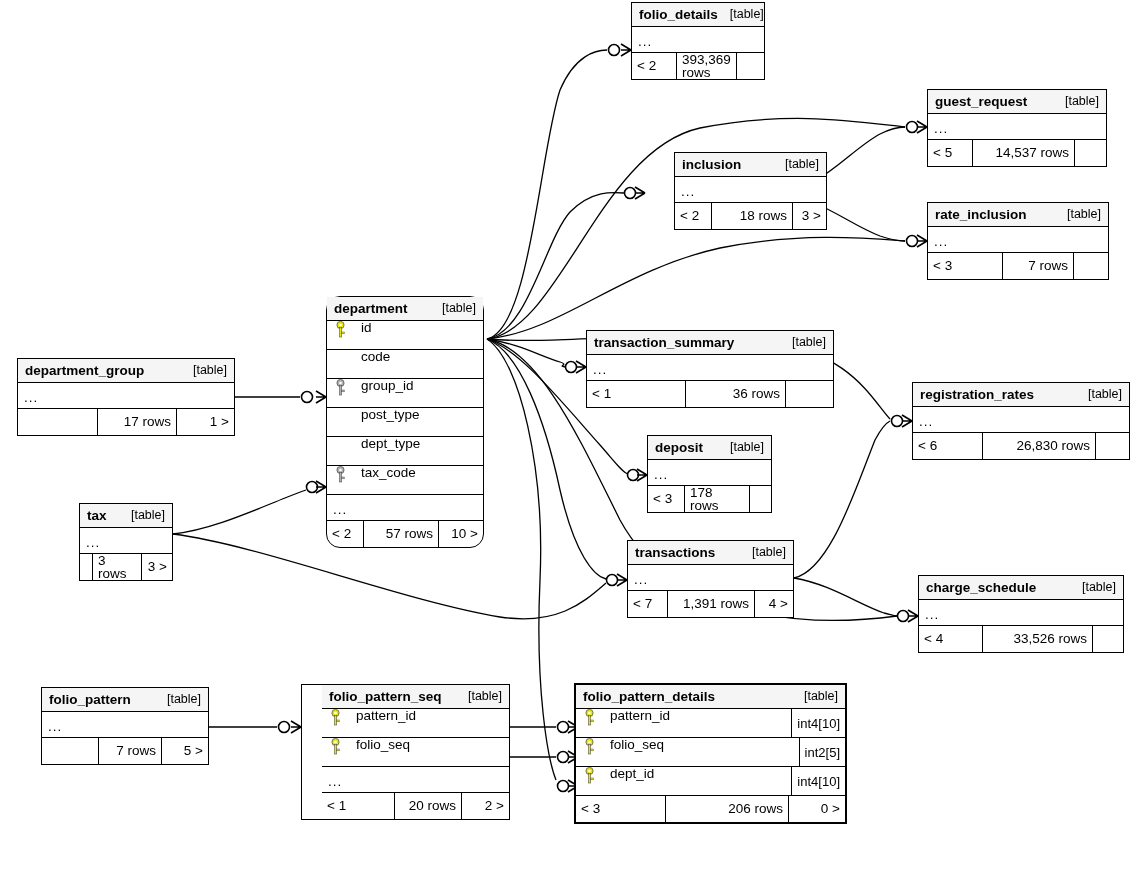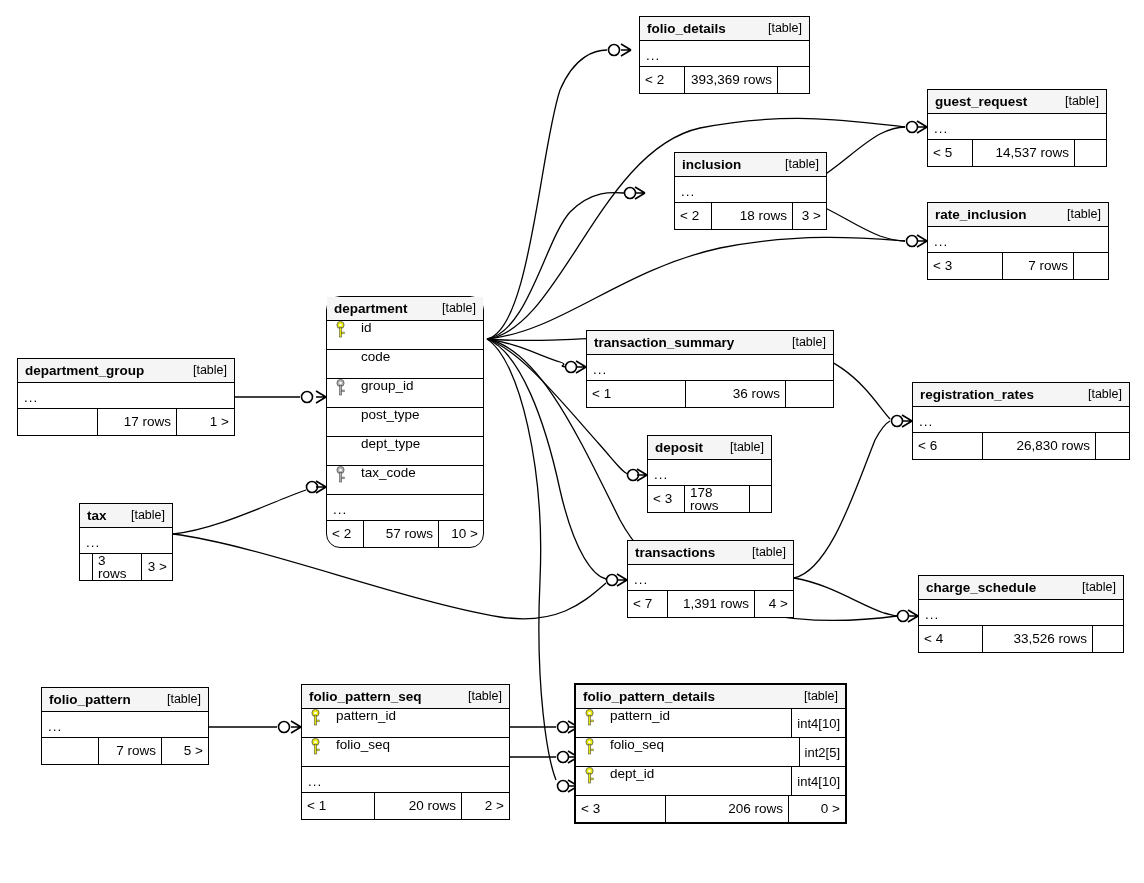--- a/index.html
+++ b/index.html
@@ -261,21 +261,21 @@
           <use href="#crowfoot"></use>
         </g>
       <circle cx="563" cy="786" r="5.5" fill="#fff" stroke="#000" stroke-width="1.6"></circle>
       <g transform="translate(578,786) rotate(180)">
           <use href="#crowfoot"></use>
         </g>
     </g>
   </svg>
 
   <div id="nodes">
-      <div class="table-node" style="left: 631px; top: 16px; width: 171px; margin-left: 8px;">
+      <div class="table-node" style="left: 631px; top: 2px; width: 134px;">
         <div class="tn-title">
           <span class="tn-name">folio_details</span>
           <span class="tn-tag">[table]</span>
         </div>
         <div class="tn-ellipsis">...</div>
         <div class="tn-foot">
           <div class="foot-left" style="flex:0 0 45px">&lt; 2</div>
           <div class="foot-mid">393,369 rows</div>
           <div class="foot-right" style="flex:0 0 31px"></div>
         </div>
@@ -462,21 +462,21 @@
           <span class="tn-name">folio_pattern</span>
           <span class="tn-tag">[table]</span>
         </div>
         <div class="tn-ellipsis">...</div>
         <div class="tn-foot">
           <div class="foot-left" style="flex:0 0 57px"></div>
           <div class="foot-mid">7 rows</div>
           <div class="foot-right" style="flex:0 0 46px">5 &gt;</div>
         </div>
       </div>
-      <div class="table-node" style="left: 301px; top: 684px; width: 209px;">
+      <div class="table-node" style="left: 301px; top: 684px; width: 209px; padding-left: 20px;">
         <div class="tn-title">
           <span class="tn-name">folio_pattern_seq</span>
           <span class="tn-tag">[table]</span>
         </div>
         <div class="tn-row">
           <span class="key-cell">
             <svg class="keyicon" width="11" height="17" viewBox="0 0 11 17">
               <circle cx="5.5" cy="4" r="3.6" fill="#e8e800" stroke="#555" stroke-width="0.8"></circle>
               <circle cx="5.5" cy="4" r="1.3" fill="#ffffff"></circle>
               <rect x="4.4" y="6.5" width="2.3" height="9.5" fill="#e8e800" stroke="#555" stroke-width="0.6"></rect>

